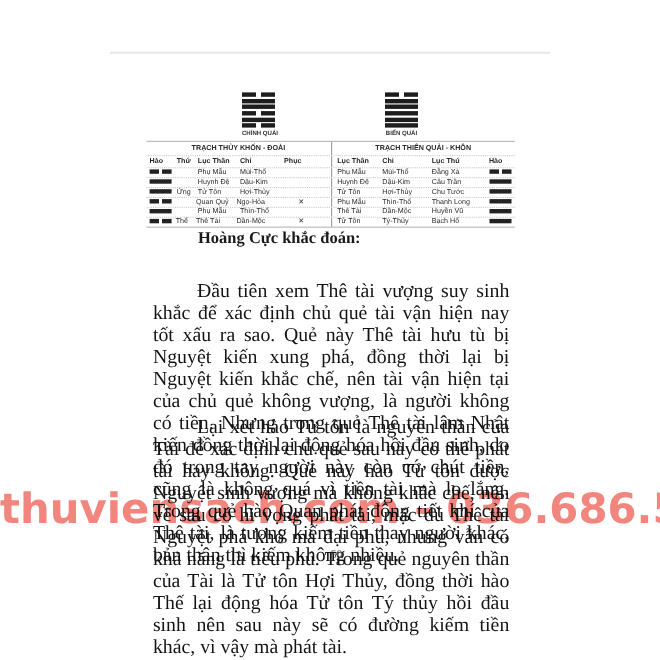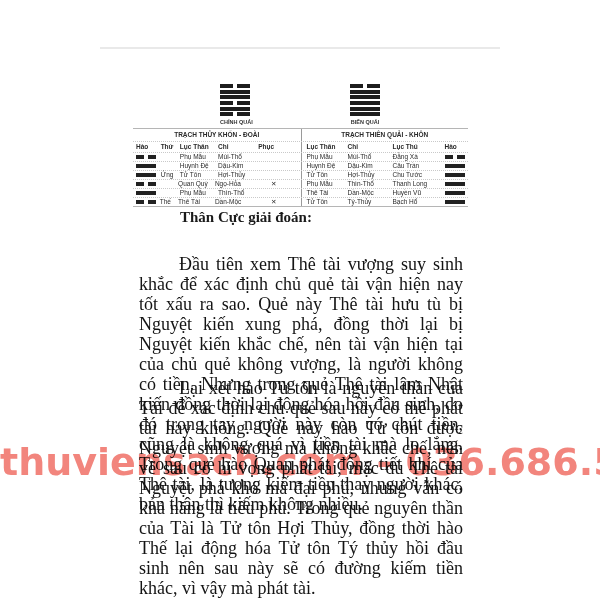--- a/index.html
+++ b/index.html
@@ -201,21 +201,21 @@
       </div>
       <div class="half half-r">
         <span class="c c-lt2">Tử Tôn</span>
         <span class="c c-chi2">Tý-Thủy</span>
         <span class="c c-lthu">Bạch Hổ</span>
         <span class="c c-hao2"><span class="yao" data-ln="solid"></span></span>
       </div>
     </div>
   </div>
 
-  <div class="heading">Thân Cực giải đoán:</div>
+  <div class="heading">Hoàng Cực khắc đoán:</div>
   <p class="para para-1">Đầu tiên xem Thê tài vượng suy sinh khắc để xác định chủ quẻ tài vận hiện nay tốt xấu ra sao. Quẻ này Thê tài hưu tù bị Nguyệt kiến xung phá, đồng thời lại bị Nguyệt kiến khắc chế, nên tài vận hiện tại của chủ quẻ không vượng, là người không có tiền. Nhưng trong quẻ Thê tài lâm Nhật kiến đồng thời lại động hóa hồi đầu sinh, do đó trong tay người này còn có chút tiền, cũng là không quá vì tiền tài mà lo lắng. Trong quẻ hào Quan phát động tiết khí của Thê tài, là tượng kiếm tiền thay người khác, bản thân thì kiếm không nhiều.</p>
   <p class="para para-2">Lại xét hào Tử tôn là nguyên thần của Tài để xác định chủ quẻ sau này có thể phát tài hay không. Quẻ này hào Tử tôn được Nguyệt sinh vượng mà không khắc chế, nên về sau có hi vọng phát tài, mặc dù Thê tài Nguyệt phá khó mà đại phú, nhưng vẫn có khả năng là tiểu phú. Trong quẻ nguyên thần của Tài là Tử tôn Hợi Thủy, đồng thời hào Thế lại động hóa Tử tôn Tý thủy hồi đầu sinh nên sau này sẽ có đường kiếm tiền khác, vì vậy mà phát tài.</p>
 
   <div class="watermark" style="color: rgb(238, 99, 88);">thuviensach.com - 036.686.5351</div>
 
   <div class="page-number">50</div>
 
 </div>
 
 </body></html>

